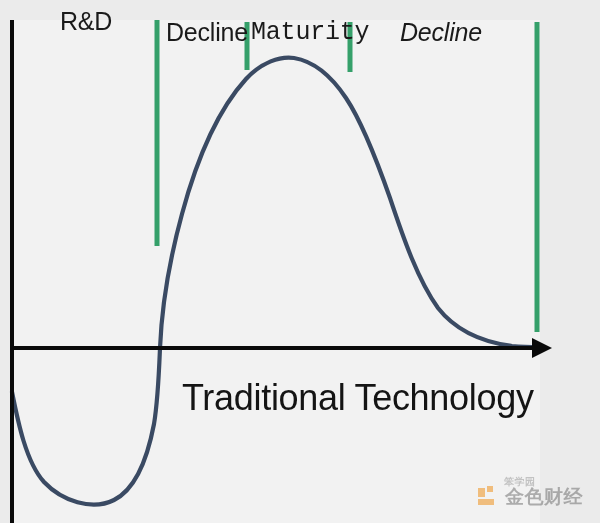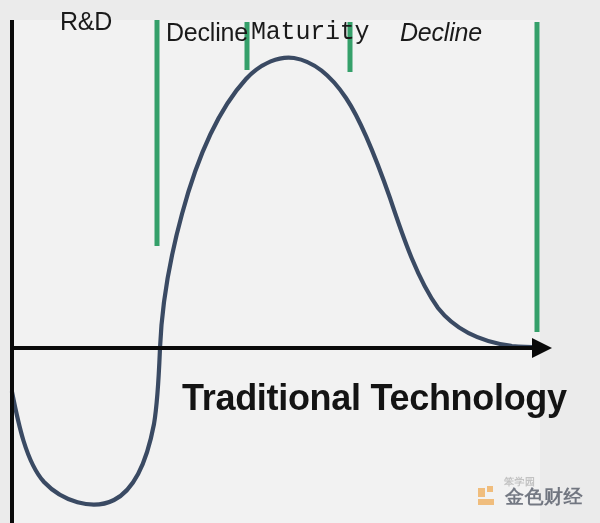--- a/index.html
+++ b/index.html
@@ -41,21 +41,20 @@
     color: #141414;
     font-family: "Liberation Sans", sans-serif;
     font-size: 36px;
     font-weight: 400;
     line-height: 1.45;
     letter-spacing: -0.3px;
     text-align: left;
   }
   #chart-title .title-line {
     display: block;
-    font-weight: bold;
   }
   #watermark {
     position: absolute;
     left: 478px;
     top: 484px;
     display: flex;
     align-items: center;
     gap: 5px;
     opacity: 0.55;
   }
@@ -66,21 +65,21 @@
     flex: none;
   }
   #watermark-mark .blk {
     position: absolute;
     background: #f0921e;
   }
   #watermark-mark .b1 { left: 0;  top: 2px;  width: 7px; height: 9px; }
   #watermark-mark .b2 { left: 9px; top: 0;   width: 6px; height: 6px; }
   #watermark-mark .b3 { left: 0;  top: 13px; width: 16px; height: 6px; }
   #watermark-text {
-    color: #0f172a;
+    color: #737373;
     font-family: "DejaVu Sans", sans-serif;
     font-size: 19px;
     font-weight: 700;
     letter-spacing: 0.5px;
     white-space: nowrap;
   }
   #watermark-sub {
     position: absolute;
     left: 26px;
     top: -9px;

